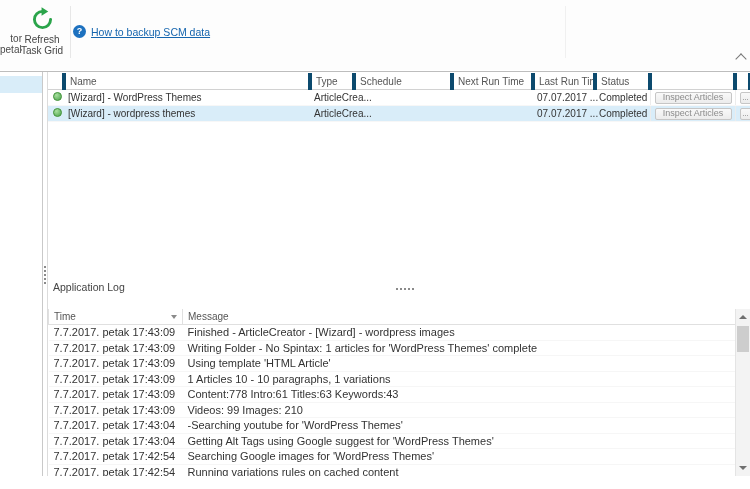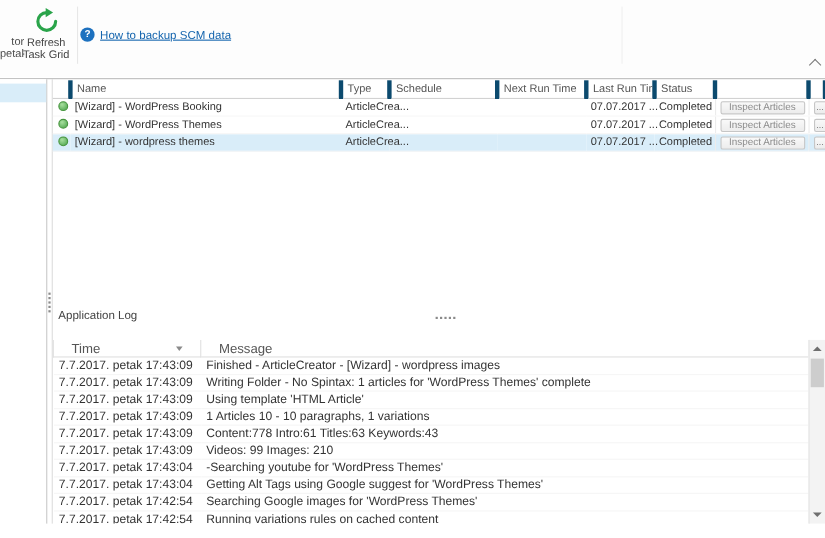--- a/index.html
+++ b/index.html
@@ -60,22 +60,22 @@
   .pager-label{width:76px;padding-left:5px;line-height:14px;font-size:10px;color:#333;background:#fff;}
   .pager-track{flex:1;background:#ebebeb;position:relative;cursor:pointer;}
   .arr{width:0;height:0;position:absolute;top:4px;}
   .arr-left{left:4px;border-top:3.5px solid transparent;border-bottom:3.5px solid transparent;border-right:4px solid #9a9a9a;}
   .arr-right{right:4px;border-top:3.5px solid transparent;border-bottom:3.5px solid transparent;border-left:4px solid #9a9a9a;}
 
   
   .log-title{position:absolute;left:53px;top:281px;font-size:10.5px;color:#444;}
   .log-wrap{position:absolute;left:48px;top:309px;width:687px;height:167px;overflow:hidden;}
   .log-table{width:687px;}
-  .log-table th{height:15px;font-size:12px;font-weight:normal;color:#555;text-align:left;
-                padding:0 16px;border:1px solid #e0e0e0;border-top:none;background:#fff;cursor:pointer;}
+  .log-table th{height:15px;font-size:10px;font-weight:normal;color:#555;text-align:left;
+                padding:0 5px;border:1px solid #e0e0e0;border-top:none;background:#fff;cursor:pointer;}
   .log-table td{height:14.5px;font-size:11px;color:#333;padding:0 5px;white-space:nowrap;
                 overflow:hidden;border-bottom:1px solid #f6f6f6;vertical-align:middle;}
   .th-time-inner{display:flex;align-items:center;justify-content:space-between;}
   .filter-arrow{width:0;height:0;border-left:3.5px solid transparent;border-right:3.5px solid transparent;
                 border-top:4px solid #8a8a8a;cursor:pointer;}
   .msg-green{color:#2ea52e;}
   .msg-blue{color:#2626c9;}
 
   
   .v-scroll{position:absolute;left:735px;top:309px;width:15px;height:167px;background:#f3f3f3;
@@ -149,35 +149,20 @@
         <th>Next Run Time</th>
         <th>Last Run Time</th>
         <th>Status</th>
         <th class="th-act"></th>
         <th class="th-more"></th>
       </tr>
     </thead>
     <tbody>
         <tr>
           <td class="td-icon"><span class="orb"></span></td>
-          <td class="td-name">[Wizard] - WordPress Booking</td>
-          <td class="td-type">ArticleCrea...</td>
-          <td class="td-sched"></td>
-          <td class="td-next"></td>
-          <td class="td-last">07.07.2017 ...</td>
-          <td class="td-status">Completed</td>
-          <td class="td-act">
-            <button class="inspect-btn">Inspect Articles</button>
-          </td>
-          <td class="td-more">
-            <button class="more-btn">...</button>
-          </td>
-        </tr>
-        <tr>
-          <td class="td-icon"><span class="orb"></span></td>
           <td class="td-name">[Wizard] - WordPress Themes</td>
           <td class="td-type">ArticleCrea...</td>
           <td class="td-sched"></td>
           <td class="td-next"></td>
           <td class="td-last">07.07.2017 ...</td>
           <td class="td-status">Completed</td>
           <td class="td-act">
             <button class="inspect-btn">Inspect Articles</button>
           </td>
           <td class="td-more">

